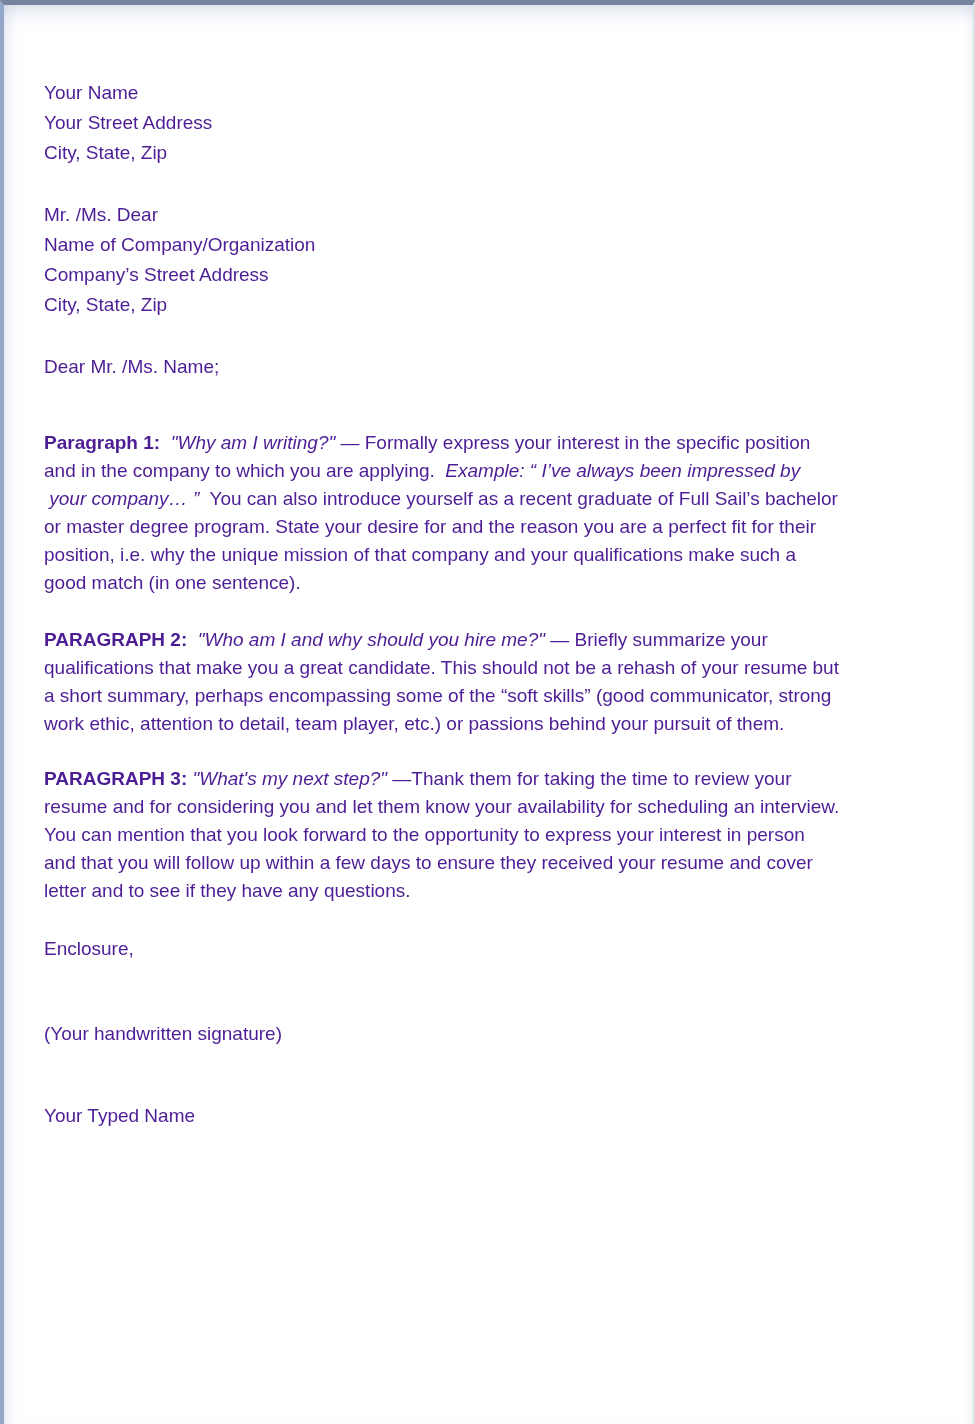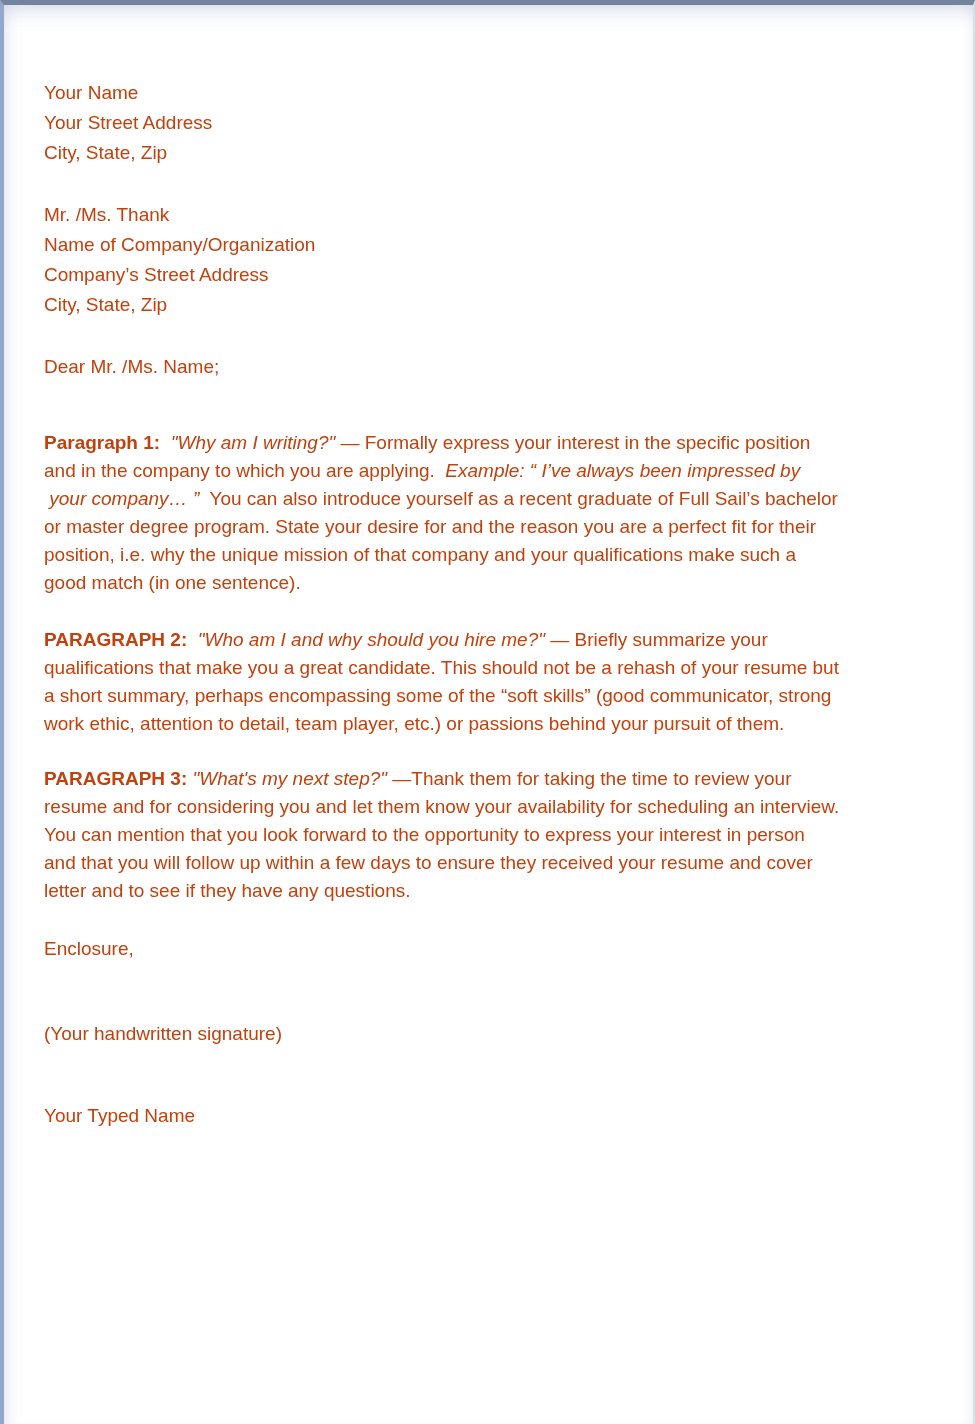--- a/index.html
+++ b/index.html
@@ -15,21 +15,21 @@
     background: #ffffff;
     border-top: 5px solid #74849d;
     border-left: 4px solid #92a7ca;
     border-right: 2px solid #dbe0e5;
     box-shadow:
       inset 0 16px 20px -12px rgba(130, 150, 190, 0.35),
       inset 14px 0 16px -12px rgba(130, 150, 190, 0.22),
       inset -10px 0 12px -10px rgba(150, 165, 195, 0.18);
     padding: 73px 34px 40px 40px;
     font-family: "Liberation Sans", sans-serif;
-    color: #c2410c;
+    color: #4c1d95;
   }
   .doc-line {
     font-size: 19px;
     line-height: 30px;
     white-space: pre-wrap;
   }
   .block { margin: 0 0 32px 0; }
   .block-salutation { margin: 0 0 47px 0; }
   .para {
     font-size: 19px;
@@ -52,21 +52,21 @@
 <div class="page">
 
   <div class="block">
     <div class="doc-line">Your Name</div>
     <div class="doc-line">Your Street Address</div>
     <div class="doc-line">City, State, Zip</div>
   </div>
 
 
   <div class="block">
-    <div class="doc-line">Mr. /Ms. Thank</div>
+    <div class="doc-line">Mr. /Ms. Dear</div>
     <div class="doc-line">Name of Company/Organization</div>
     <div class="doc-line">Company’s Street Address</div>
     <div class="doc-line">City, State, Zip</div>
   </div>
 
   <div class="block-salutation">
     <div class="doc-line">Dear Mr. /Ms. Name;</div>
   </div>
 
   <div class="para para-1"><span class="run-b">Paragraph 1:</span><span>  </span><span class="run-i">"Why am I writing?"</span><span> — Formally express your interest in the specific position

